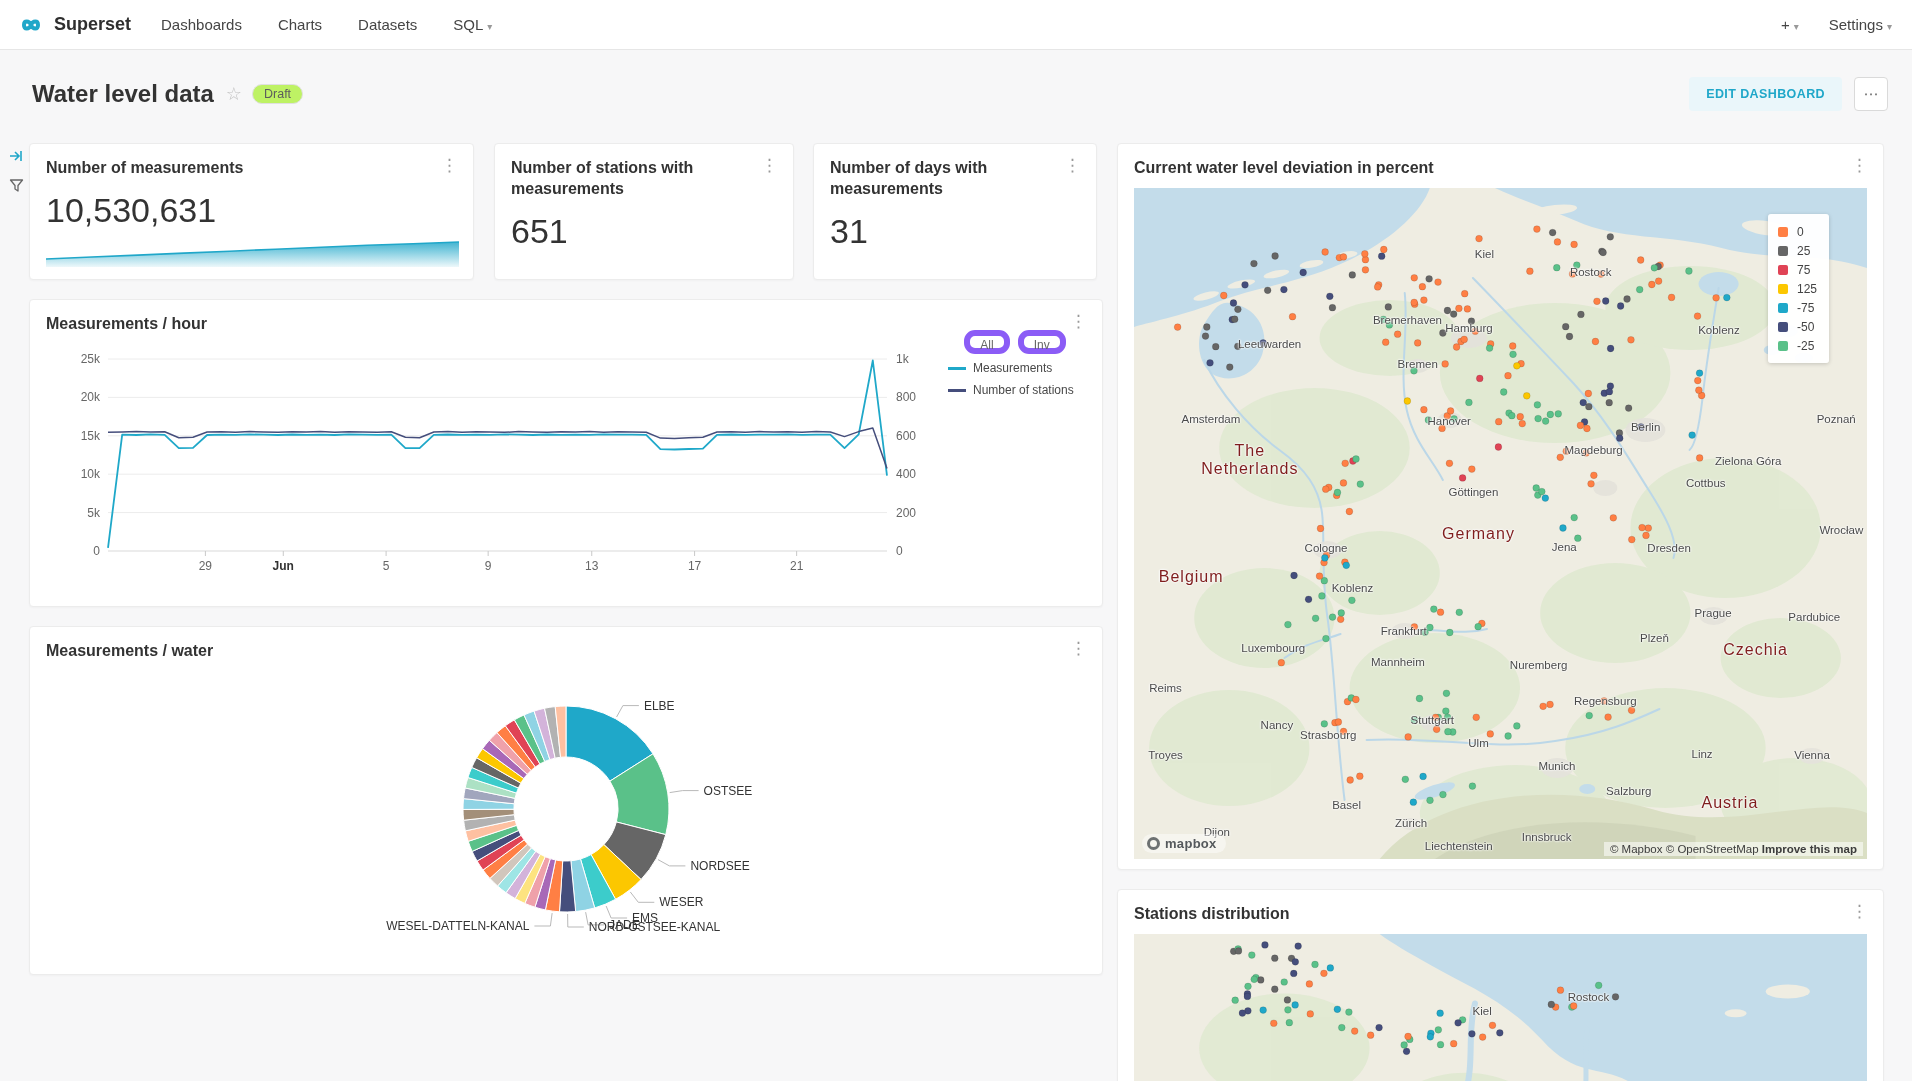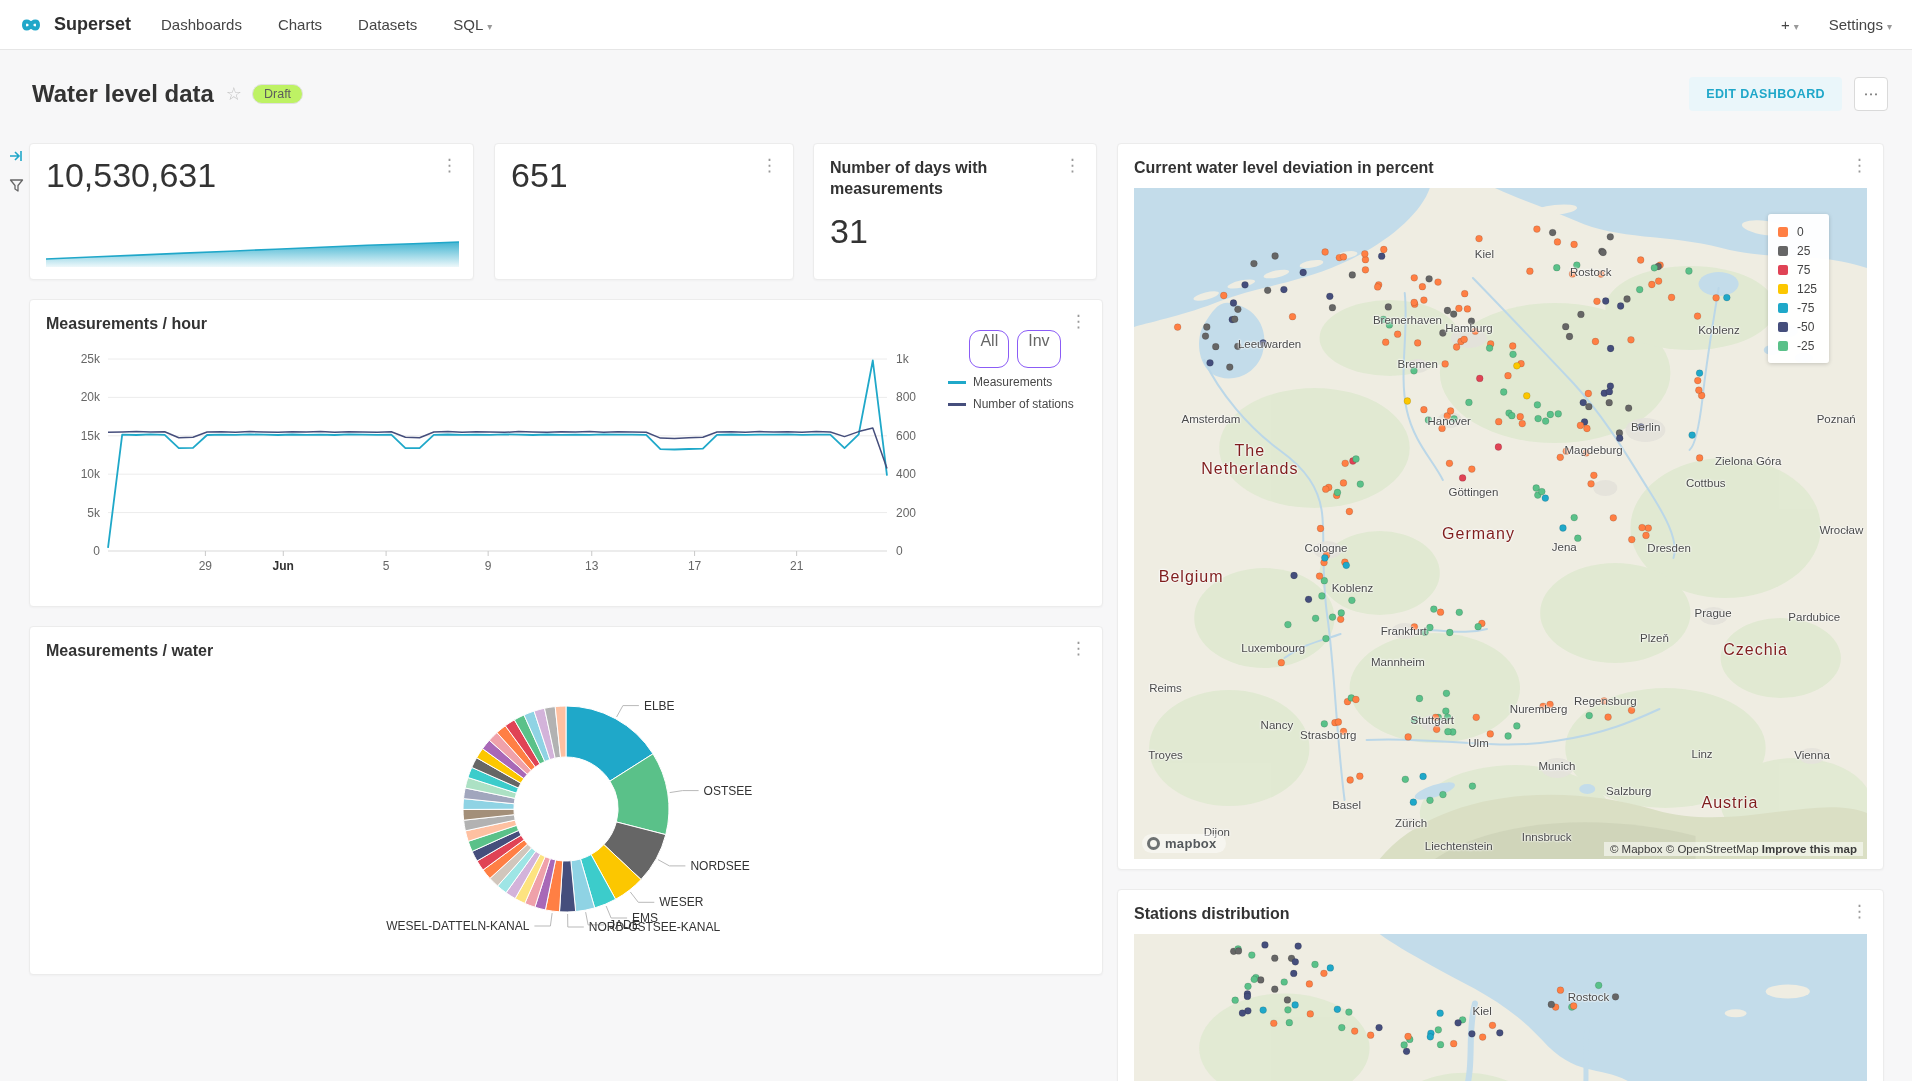--- a/index.html
+++ b/index.html
@@ -51,22 +51,22 @@
   #map2card  { left:1117px; top:889px; width:767px; height:300px; }
   .kpi-value { font-size:34px; color:#333; padding:12px 16px 0; font-weight:400; }
   .spark { position:absolute; left:16px; bottom:12px; width:413px; height:30px; }
   
   #hour-svg { position:absolute; left:0; top:0; width:1074px; height:306px; }
   .ax { font-size:12px; fill:#666; }
   .axb { font-weight:700; fill:#333; }
   .hour-legend { position:absolute; right:8px; top:30px; width:158px; display:flex;
     flex-direction:column; gap:7px; font-size:12px; color:#484848; }
   .pills { display:flex; gap:8px; justify-content:center; }
-  .pill { border:1px solid #8b5cf6; border-radius:11px; padding:0 10px; height:38px; line-height:19px;
-    font-size:16px; color:#666; background:#fff; cursor:pointer; }
+  .pill { border:6px solid #8b5cf6; border-radius:11px; padding:0 10px; height:24px; line-height:19px;
+    font-size:12px; color:#666; background:#fff; cursor:pointer; }
   .legend-item { display:flex; align-items:center; gap:7px; padding-left:12px; cursor:pointer; }
   .legend-item .sw { width:18px; height:3px; flex:0 0 auto; }
   
   #donut-svg { position:absolute; left:0; top:44px; width:1074px; height:300px; }
   .donut-lbl { font-size:12px; fill:#333; }
   
   .map { position:absolute; left:16px; right:16px; top:44px; bottom:10px; overflow:hidden;
     background:#EFEDE2; }
   #map2card .map { bottom:16px; }
   .map svg.terrain, .map svg.dots { position:absolute; left:0; top:0; width:100%; height:100%; }
@@ -132,34 +132,36 @@
     <line x1="13" y1="3" x2="13" y2="13" stroke="#20A7C9" stroke-width="1.6"></line>
   </svg>
 </div>
 <div class="rail-icon" style="left:9px; top:178px;">
   <svg width="15" height="15" viewBox="0 0 15 15">
     <path d="M1.5,2 H13.5 L9,7.5 V13 L6,11 V7.5 Z" fill="none" stroke="#666" stroke-width="1.3" stroke-linejoin="round"></path>
   </svg>
 </div>
 
 <div class="card" id="kpi1">
+  <div class="card-title">Number of measurements</div>
   <div class="kebab">⋮</div>
   <div class="kpi-value">10,530,631</div>
   <svg id="spark-svg" class="spark" viewBox="0 0 413 30" preserveAspectRatio="none">
     <defs>
       <linearGradient id="sparkgrad" x1="0" y1="0" x2="0" y2="1">
         <stop offset="0" stop-color="#20A7C9" stop-opacity="0.85"></stop>
         <stop offset="1" stop-color="#20A7C9" stop-opacity="0.08"></stop>
       </linearGradient>
     </defs>
   <path d="M0,30 L0.0,22.0 L45.9,20.0 L91.8,18.1 L137.7,16.1 L183.6,14.2 L229.4,12.2 L275.3,10.3 L321.2,8.3 L367.1,6.7 L413.0,5.0 L413,30 Z" fill="url(#sparkgrad)"></path>
       <path d="M0.0,22.0 L45.9,20.0 L91.8,18.1 L137.7,16.1 L183.6,14.2 L229.4,12.2 L275.3,10.3 L321.2,8.3 L367.1,6.7 L413.0,5.0" stroke="#20A7C9" stroke-width="1.6" fill="none"></path>
     </svg>
 </div>
 <div class="card" id="kpi2">
+  <div class="card-title">Number of stations with measurements</div>
   <div class="kebab">⋮</div>
   <div class="kpi-value">651</div>
 </div>
 <div class="card" id="kpi3">
   <div class="card-title">Number of days with measurements</div>
   <div class="kebab">⋮</div>
   <div class="kpi-value">31</div>
 </div>
 
 <div class="card" id="hourcard">
@@ -645,21 +647,21 @@
       <span class="map-label" style="left: 58.7%; top: 53.5%;">Jena</span>
       <span class="map-label" style="left: 73%; top: 53.6%;">Dresden</span>
       <span class="map-label" style="left: 96.5%; top: 50.9%;">Wrocław</span>
       <span class="map-label country" style="left: 47%; top: 51.5%;">Germany</span>
       <span class="map-label" style="left: 29.8%; top: 59.6%;">Koblenz</span>
       <span class="map-label" style="left: 36.8%; top: 66%;">Frankfurt</span>
       <span class="map-label" style="left: 79%; top: 63.3%;">Prague</span>
       <span class="map-label" style="left: 92.8%; top: 64%;">Pardubice</span>
       <span class="map-label" style="left: 19%; top: 68.5%;">Luxembourg</span>
       <span class="map-label" style="left: 36%; top: 70.7%;">Mannheim</span>
-      <span class="map-label" style="left: 55.2%; top: 71.1%; margin-top: 44px;">Nuremberg</span>
+      <span class="map-label" style="left: 55.2%; top: 71.1%;">Nuremberg</span>
       <span class="map-label country" style="left: 84.8%; top: 68.9%;">Czechia</span>
       <span class="map-label" style="left: 71%; top: 67.1%;">Plzeň</span>
       <span class="map-label" style="left: 4.3%; top: 74.5%;">Reims</span>
       <span class="map-label" style="left: 19.5%; top: 80%;">Nancy</span>
       <span class="map-label" style="left: 26.5%; top: 81.5%;">Strasbourg</span>
       <span class="map-label" style="left: 40.7%; top: 79.3%;">Stuttgart</span>
       <span class="map-label" style="left: 47%; top: 82.7%;">Ulm</span>
       <span class="map-label" style="left: 64.3%; top: 76.4%;">Regensburg</span>
       <span class="map-label" style="left: 77.5%; top: 84.4%;">Linz</span>
       <span class="map-label" style="left: 92.5%; top: 84.5%;">Vienna</span>

